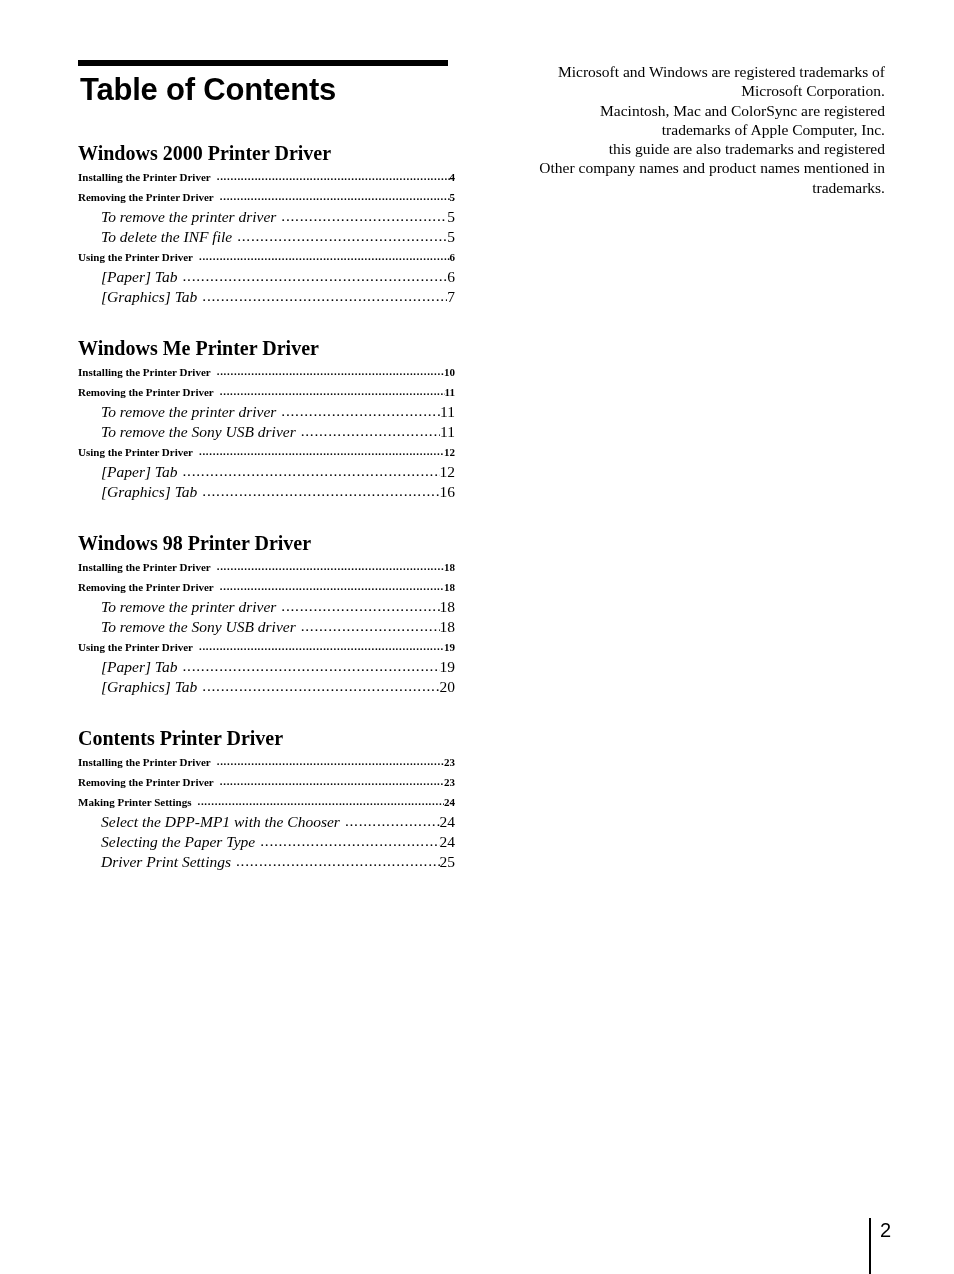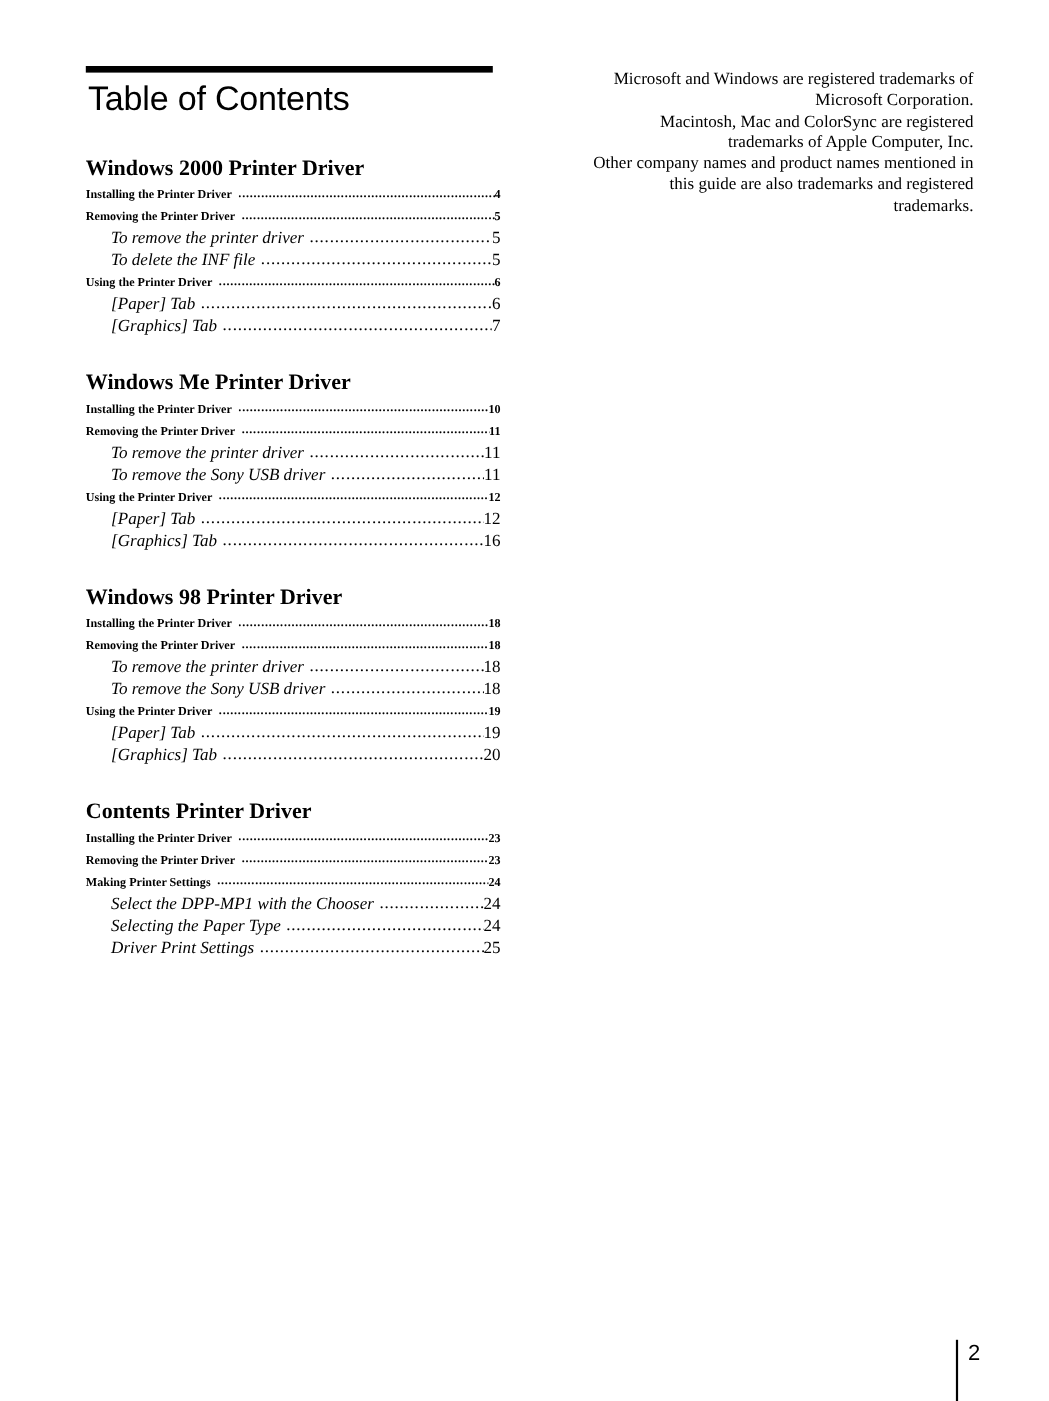--- a/index.html
+++ b/index.html
@@ -26,21 +26,21 @@
 
   #toc-rule {
     width: 370px;
     height: 6px;
     background: #000000;
     margin: 0 0 6px 0;
   }
 
   #toc-title {
     font-family: "Liberation Sans", "DejaVu Sans", sans-serif;
-    font-weight: normal;
+    font-weight: bold;
     font-size: 31px;
     line-height: 36px;
     letter-spacing: -0.2px;
     margin: 0 0 0 2px;
   }
 
   .toc-section {
     margin-top: 30px;
   }
   .toc-section.first {
@@ -301,21 +301,21 @@
         </div>
       </div>
     </div>
 </div>
 
 <div id="notice-column">
     <p>Microsoft and Windows are registered trademarks of</p>
     <p>Microsoft Corporation.</p>
     <p>Macintosh, Mac and ColorSync are registered</p>
     <p>trademarks of Apple Computer, Inc.</p>
+    <p>this guide are also trademarks and registered</p>
     <p>Other company names and product names mentioned in</p>
-    <p>this guide are also trademarks and registered</p>
     <p>trademarks.</p>
   </div>
 
 <div id="page-footer">
   <div id="footer-rule"></div>
   <div id="page-number">2</div>
 </div>
 
 </body></html>

